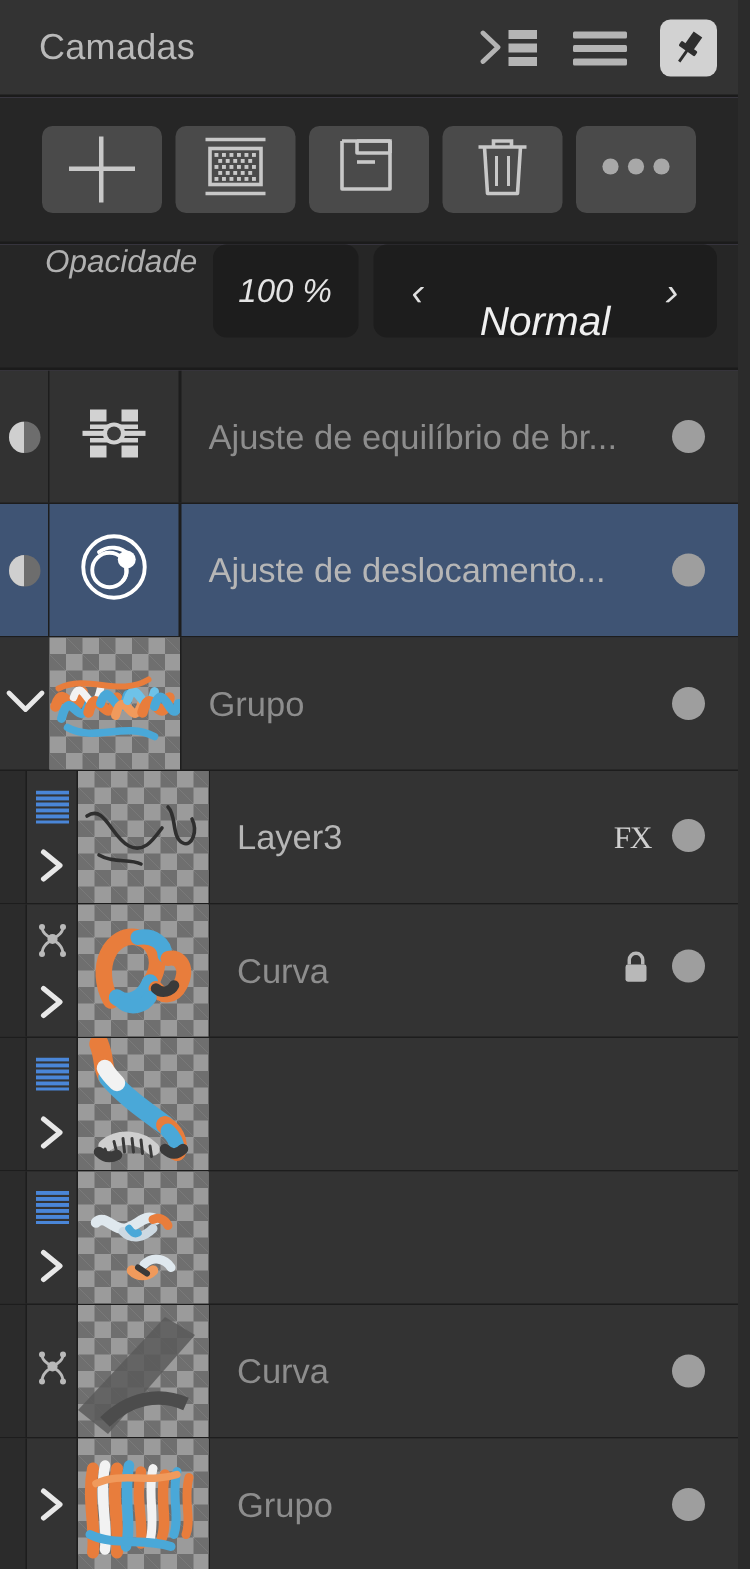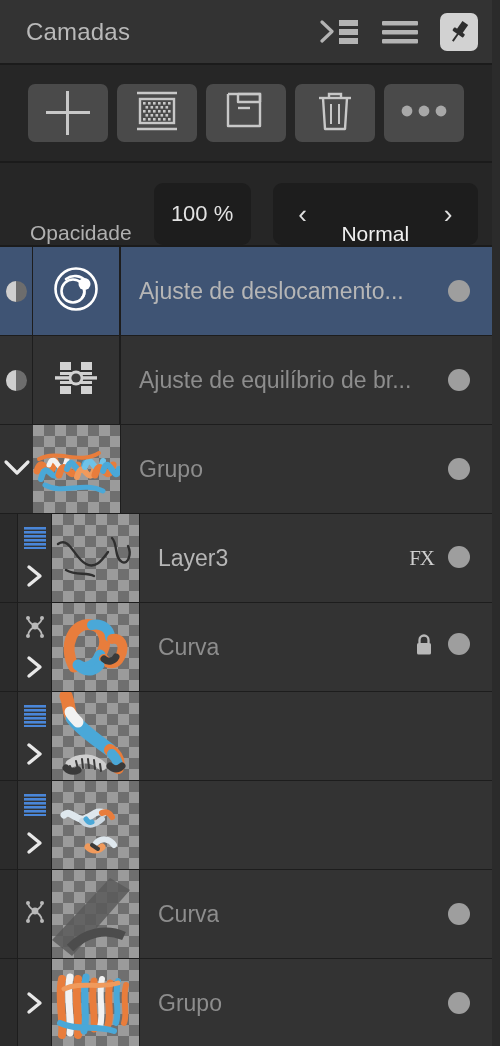--- a/index.html
+++ b/index.html
@@ -40,37 +40,38 @@
 
   
   .ico-plus{width:44px;height:44px;position:relative;}
   .ico-plus:before,.ico-plus:after{content:"";position:absolute;background:#c8c8c8;}
   .ico-plus:before{left:0;top:20px;width:44px;height:3px;}
   .ico-plus:after{top:0;left:20px;width:3px;height:44px;}
 
   
   .optrow{
     height:84px;flex:0 0 84px;background:#262626;
-    display:flex;align-items:flex-end;
-    padding:0 14px 0 30px;box-sizing:border-box;gap:22px;
+    display:flex;align-items:flex-start;
+    padding:0 14px 0 30px;box-sizing:border-box;gap:10px;
     border-bottom:2px solid #1b1b1b;
+    font-style:italic;
   }
   .oplabel{font-size:21px;color:#b0b0b0;white-space:nowrap;}
   .opvalue{
     width:97px;height:62px;border-radius:9px;background:#1d1d1d;
     display:flex;align-items:center;justify-content:center;
     font-size:22px;color:#e3e3e3;
   }
   .blend{
     flex:1;height:62px;border-radius:9px;background:#1d1d1d;
     display:flex;align-items:center;justify-content:space-between;
     padding:0 18px;box-sizing:border-box;
   }
   .blend .arrow{font-size:26px;color:#e0e0e0;line-height:1;width:24px;text-align:center;}
-  .blend .bname{font-size:21px;color:#f0f0f0;margin-top:40px;}
+  .blend .bname{font-size:27px;color:#f0f0f0;margin-top:40px;}
 
   
   .layers{flex:1 1 auto;overflow:hidden;background:#2b2b2b;}
   .row{
     height:88px;display:flex;align-items:stretch;position:relative;
     border-bottom:1px solid #1d1d1d;background:#323232;
   }
   .row.selected{background:#3f5474;}
   .row.child{background:#333333;}
 
@@ -255,59 +256,59 @@
     <div class="oplabel">Opacidade</div>
     <div class="opvalue">100 %</div>
     <div class="blend">
       <span class="arrow">‹</span>
       <span class="bname">Normal</span>
       <span class="arrow">›</span>
     </div>
   </div>
 
   <div class="layers" id="layer-list">
-      <div class="row selected named">
-        <div class="gutter">
-          <span class="halfcircle"></span>
-        </div>
-        <div class="adjcell">
-          <span><svg width="50" height="50" viewBox="0 0 50 50">
-              <circle cx="25" cy="25" r="20.5" fill="none" stroke="#ffffff" stroke-width="2.6"></circle>
-              <circle cx="22" cy="27" r="11.5" fill="none" stroke="#ffffff" stroke-width="2.6"></circle>
-              <path d="M15 15 A15 15 0 0 1 35 17" fill="none" stroke="#ffffff" stroke-width="2.6" stroke-linecap="round"></path>
-              <circle cx="33.5" cy="20" r="6" fill="#ffffff"></circle>
-              <path d="M33 26 A9 9 0 0 1 31 34" fill="none" stroke="#ffffff" stroke-width="2.6" stroke-linecap="round"></path>
-            </svg></span>
-        </div>
-        <div class="labelcell">
-          <span class="lname">Ajuste de deslocamento...</span>
-          <span class="badges">
-            <span class="vdot"></span>
-          </span>
-        </div>
-      </div>
       <div class="row">
         <div class="gutter">
           <span class="halfcircle"></span>
         </div>
         <div class="adjcell">
           <span><svg width="46" height="40" viewBox="0 0 46 40">
               <rect x="7" y="4" width="11" height="8" fill="#d2d2d2"></rect>
               <rect x="28" y="4" width="11" height="8" fill="#d2d2d2"></rect>
               <rect x="7" y="28" width="11" height="8" fill="#d2d2d2"></rect>
               <rect x="28" y="28" width="11" height="8" fill="#d2d2d2"></rect>
               <rect x="7" y="14" width="32" height="3" fill="#d2d2d2"></rect>
               <rect x="7" y="23" width="32" height="3" fill="#d2d2d2"></rect>
               <rect x="2" y="18.2" width="42" height="3.4" fill="#d2d2d2"></rect>
               <circle cx="23" cy="20" r="7.4" fill="#d2d2d2"></circle>
               <circle cx="23" cy="20" r="4.6" fill="#3a3a3a"></circle>
             </svg></span>
         </div>
         <div class="labelcell">
           <span class="lname">Ajuste de equilíbrio de br...</span>
+          <span class="badges">
+            <span class="vdot"></span>
+          </span>
+        </div>
+      </div>
+      <div class="row selected named">
+        <div class="gutter">
+          <span class="halfcircle"></span>
+        </div>
+        <div class="adjcell">
+          <span><svg width="50" height="50" viewBox="0 0 50 50">
+              <circle cx="25" cy="25" r="20.5" fill="none" stroke="#ffffff" stroke-width="2.6"></circle>
+              <circle cx="22" cy="27" r="11.5" fill="none" stroke="#ffffff" stroke-width="2.6"></circle>
+              <path d="M15 15 A15 15 0 0 1 35 17" fill="none" stroke="#ffffff" stroke-width="2.6" stroke-linecap="round"></path>
+              <circle cx="33.5" cy="20" r="6" fill="#ffffff"></circle>
+              <path d="M33 26 A9 9 0 0 1 31 34" fill="none" stroke="#ffffff" stroke-width="2.6" stroke-linecap="round"></path>
+            </svg></span>
+        </div>
+        <div class="labelcell">
+          <span class="lname">Ajuste de deslocamento...</span>
           <span class="badges">
             <span class="vdot"></span>
           </span>
         </div>
       </div>
       <div class="row">
         <div class="groupchev">
           <span><svg width="30" height="22" viewBox="0 0 30 22">
               <path d="M4 6 L15 17 L26 6" fill="none" stroke="#e8e8e8" stroke-width="3.2" stroke-linecap="round" stroke-linejoin="round"></path>
             </svg></span>

